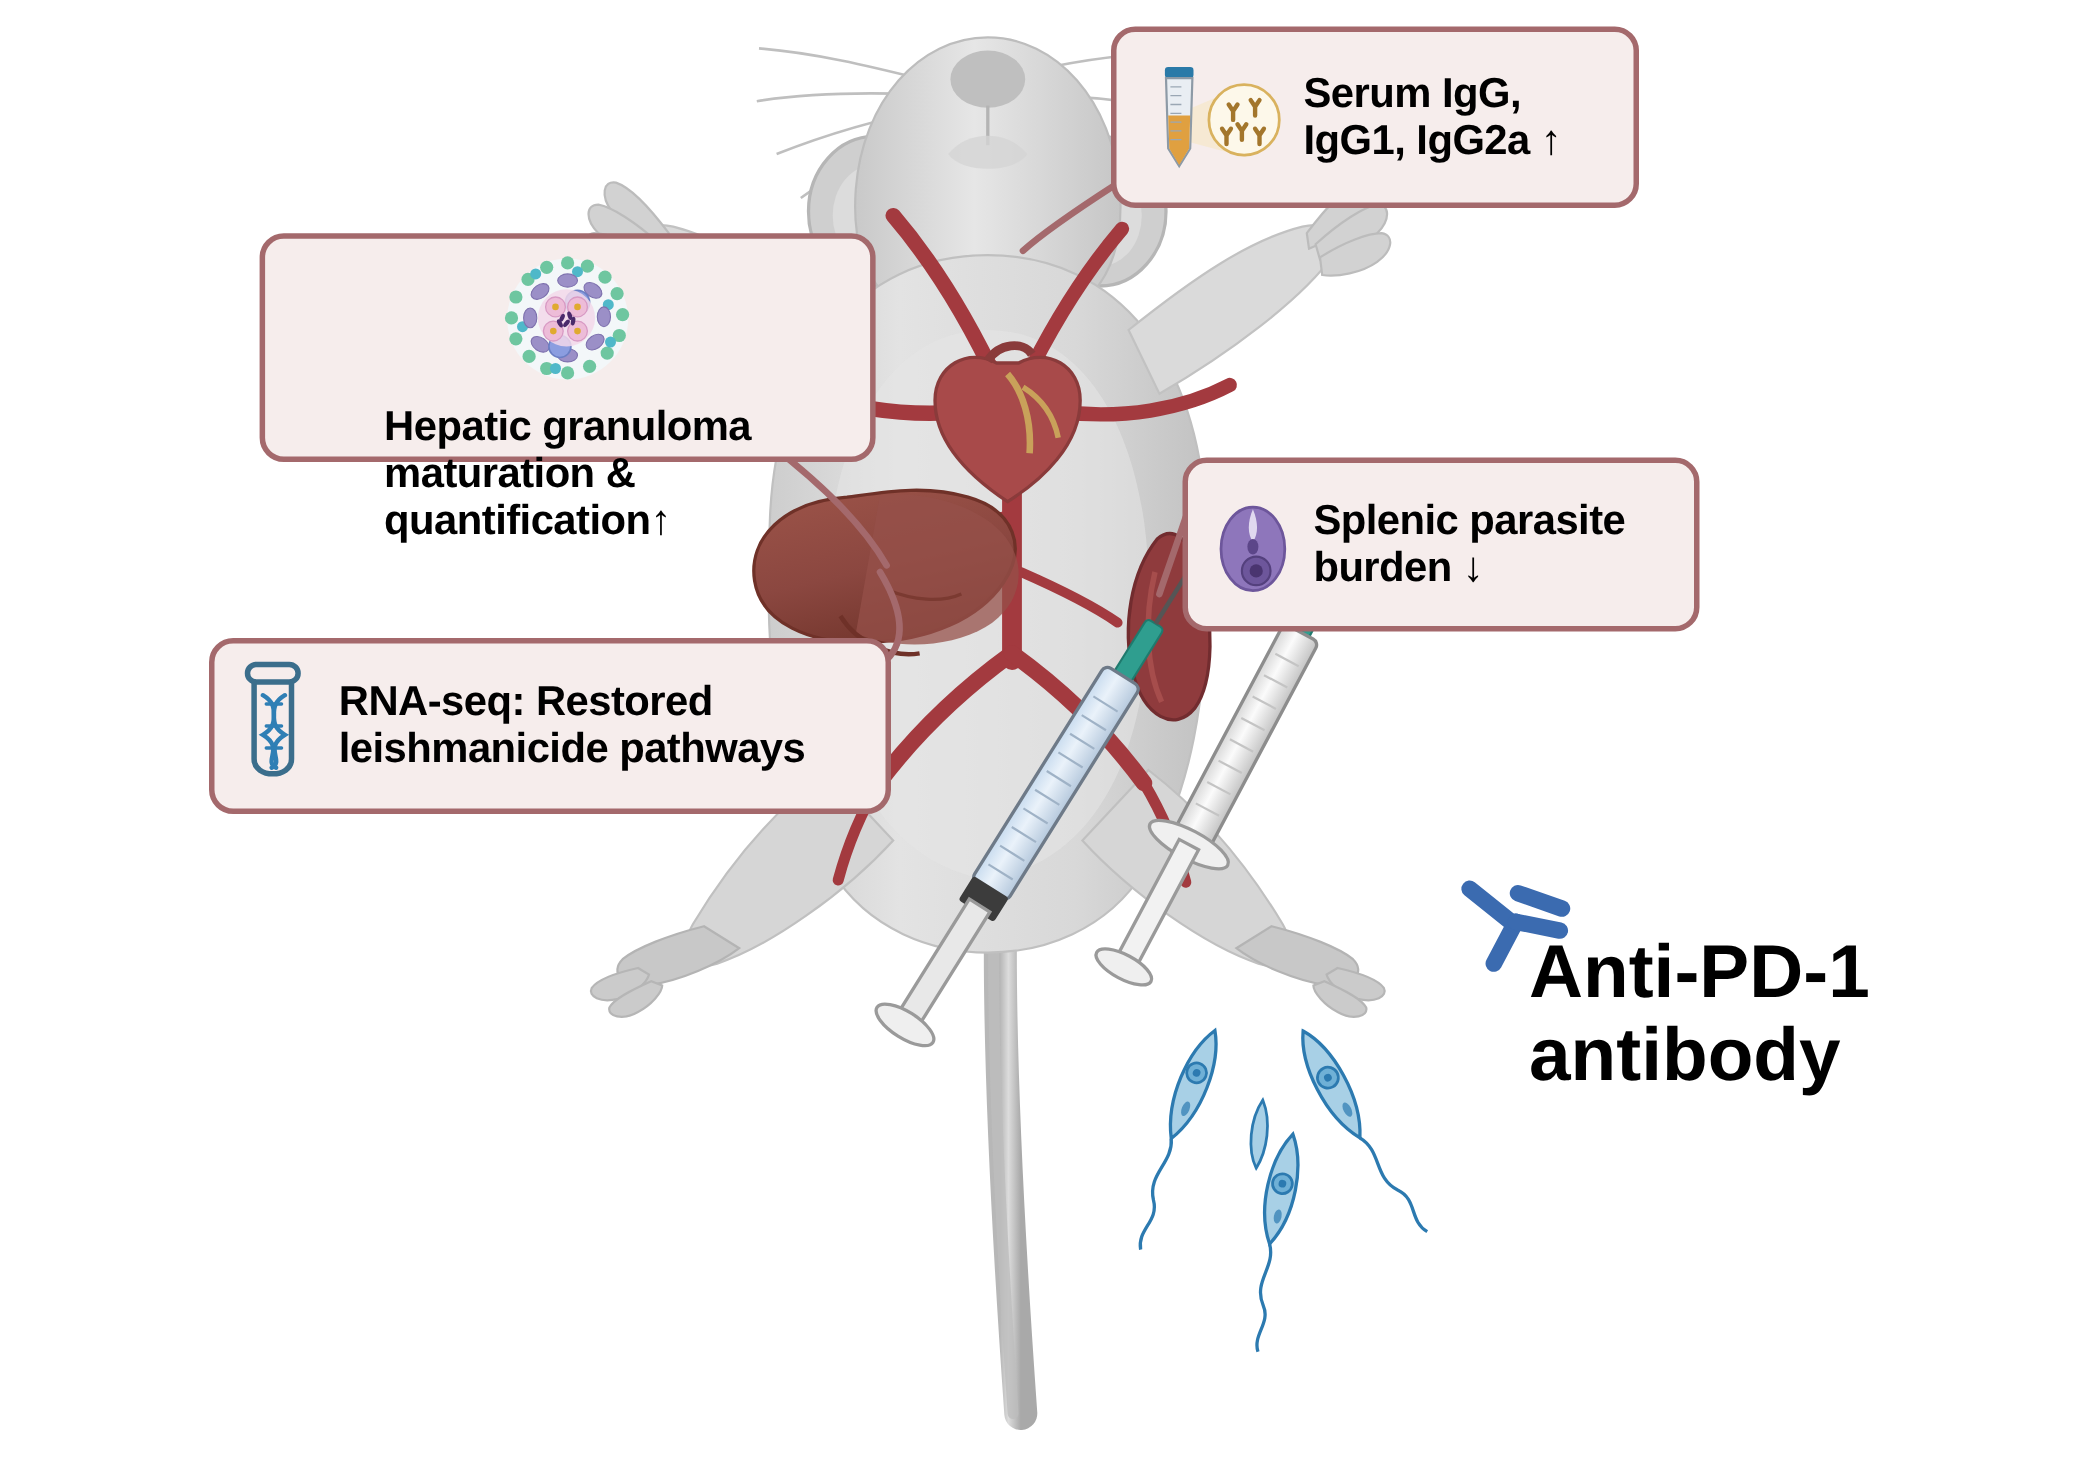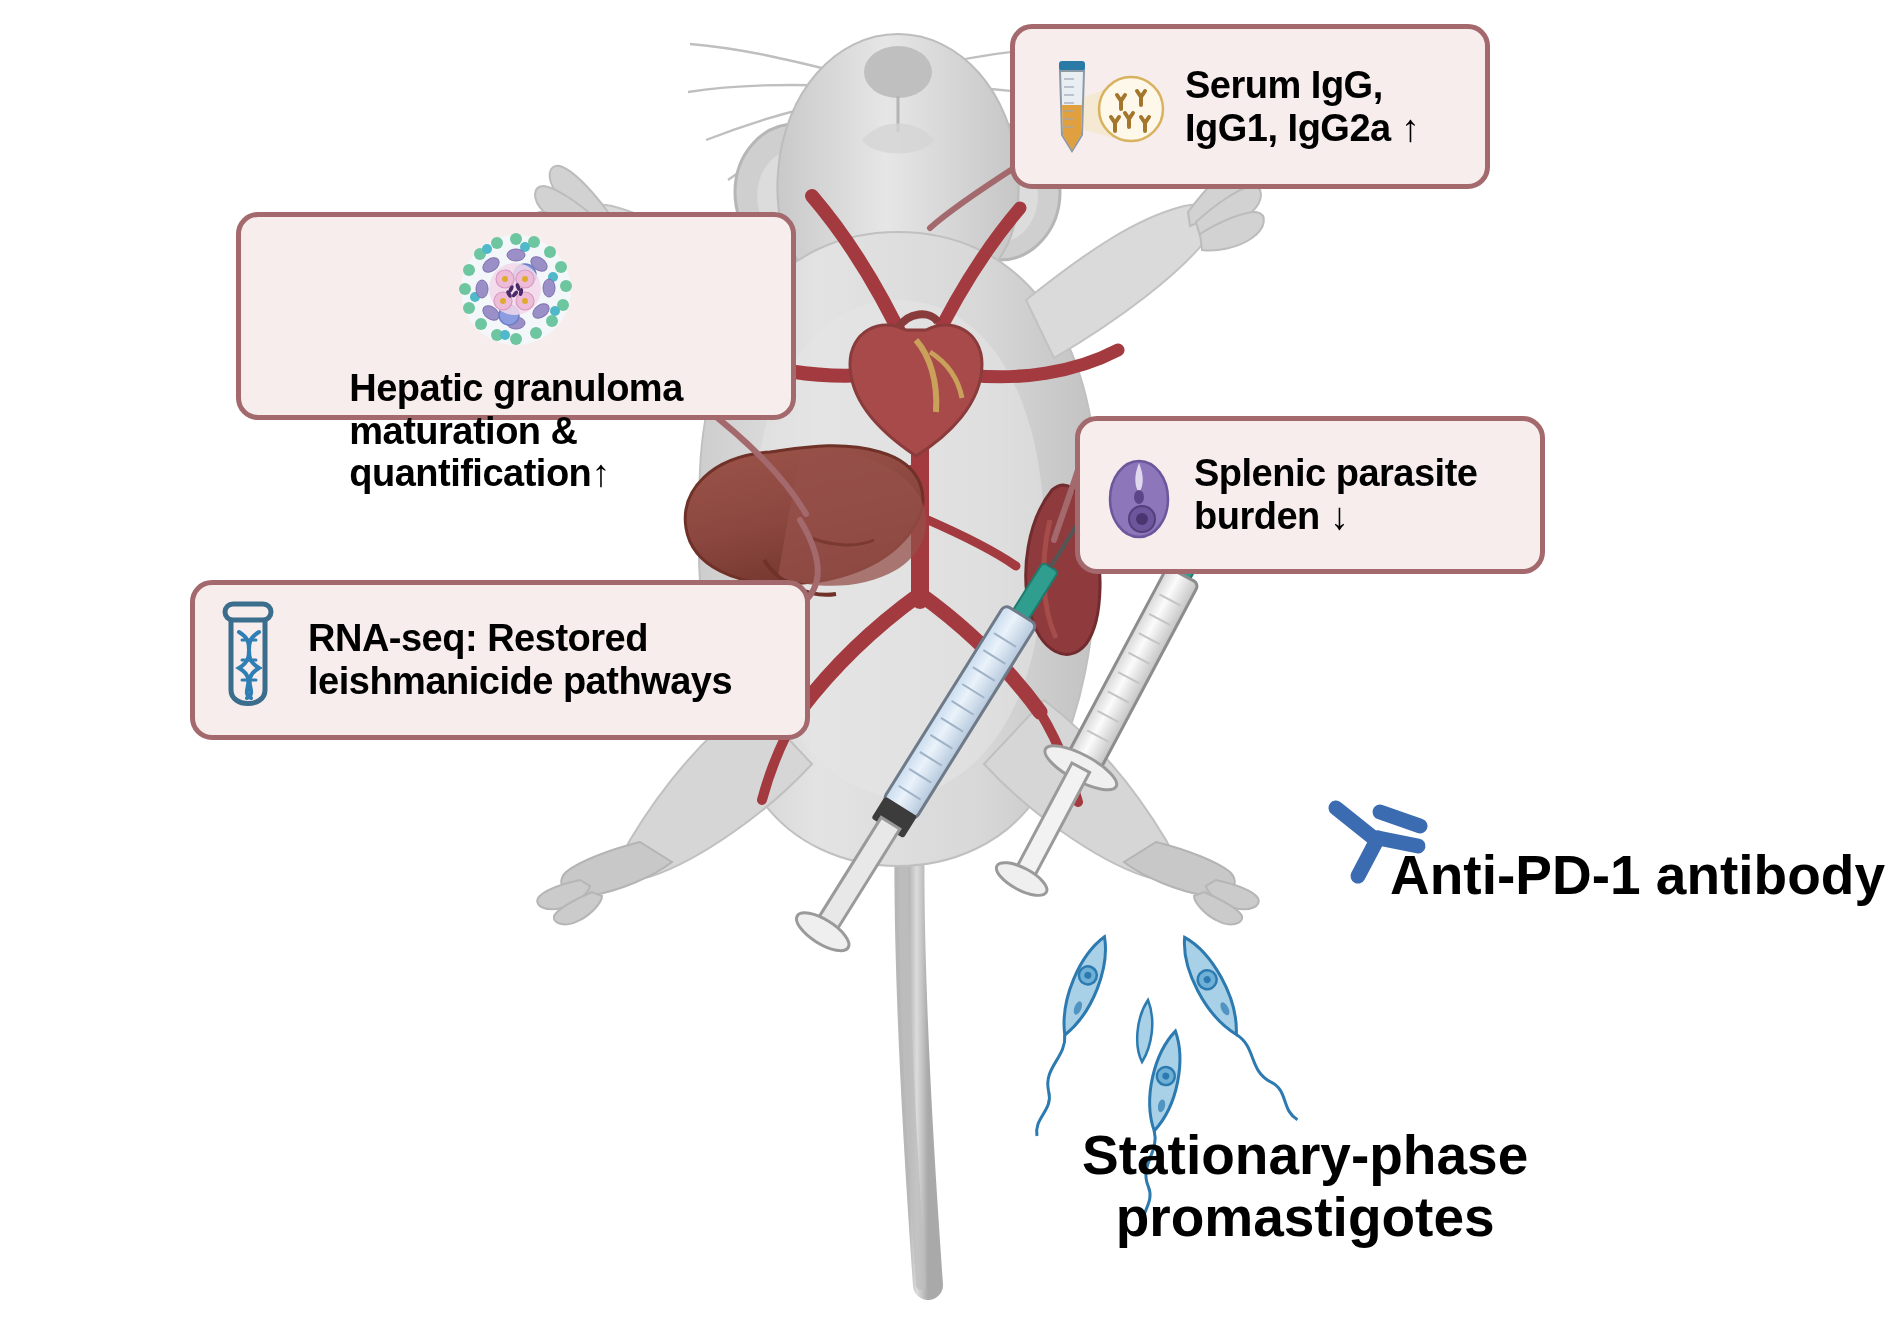--- a/index.html
+++ b/index.html
@@ -53,21 +53,21 @@
   }
 
   #callout-serum   { left: 1010px; top: 24px;  width: 480px; height: 165px; }
   #callout-hepatic { left: 236px;  top: 212px; width: 560px; height: 208px; flex-direction: column; }
   #callout-splenic { left: 1075px; top: 385px; width: 470px; height: 158px; margin-top: 31px; }
   #callout-rnaseq  { left: 190px;  top: 580px; width: 620px; height: 160px; gap: 29px; }
 
   
   .plainlabel {
     position: absolute;
-    font-size: 55px;
+    font-size: 68px;
     font-weight: bold;
     color: #000;
     line-height: 1.12;
     white-space: pre-line;
     z-index: 40;
   }
   #label-antibody { left: 1390px; top: 845px; }
   #label-promastigotes { left: 1082px; top: 1125px; text-align: center; }
 
   .connector { position: absolute; z-index: 5; }
@@ -442,16 +442,14 @@
   <svg class="connector" style="left:1320px; top:790px;" width="110" height="120" viewBox="0 0 110 120" xmlns="http://www.w3.org/2000/svg">
     <g stroke="#3b6bb0" stroke-width="15" stroke-linecap="round" fill="none">
       <line x1="38" y1="86" x2="58" y2="48"></line>
       <line x1="16" y1="18" x2="56" y2="50"></line>
       <line x1="60" y1="22" x2="100" y2="36"></line>
       <line x1="58" y1="48" x2="98" y2="56"></line>
     </g>
   </svg>
   <div class="plainlabel" id="label-antibody">Anti-PD-1 antibody</div>
 
-  <div class="plainlabel" id="label-promastigotes">Stationary-phase
-promastigotes</div>
 
 </div>
 
 </body></html>

